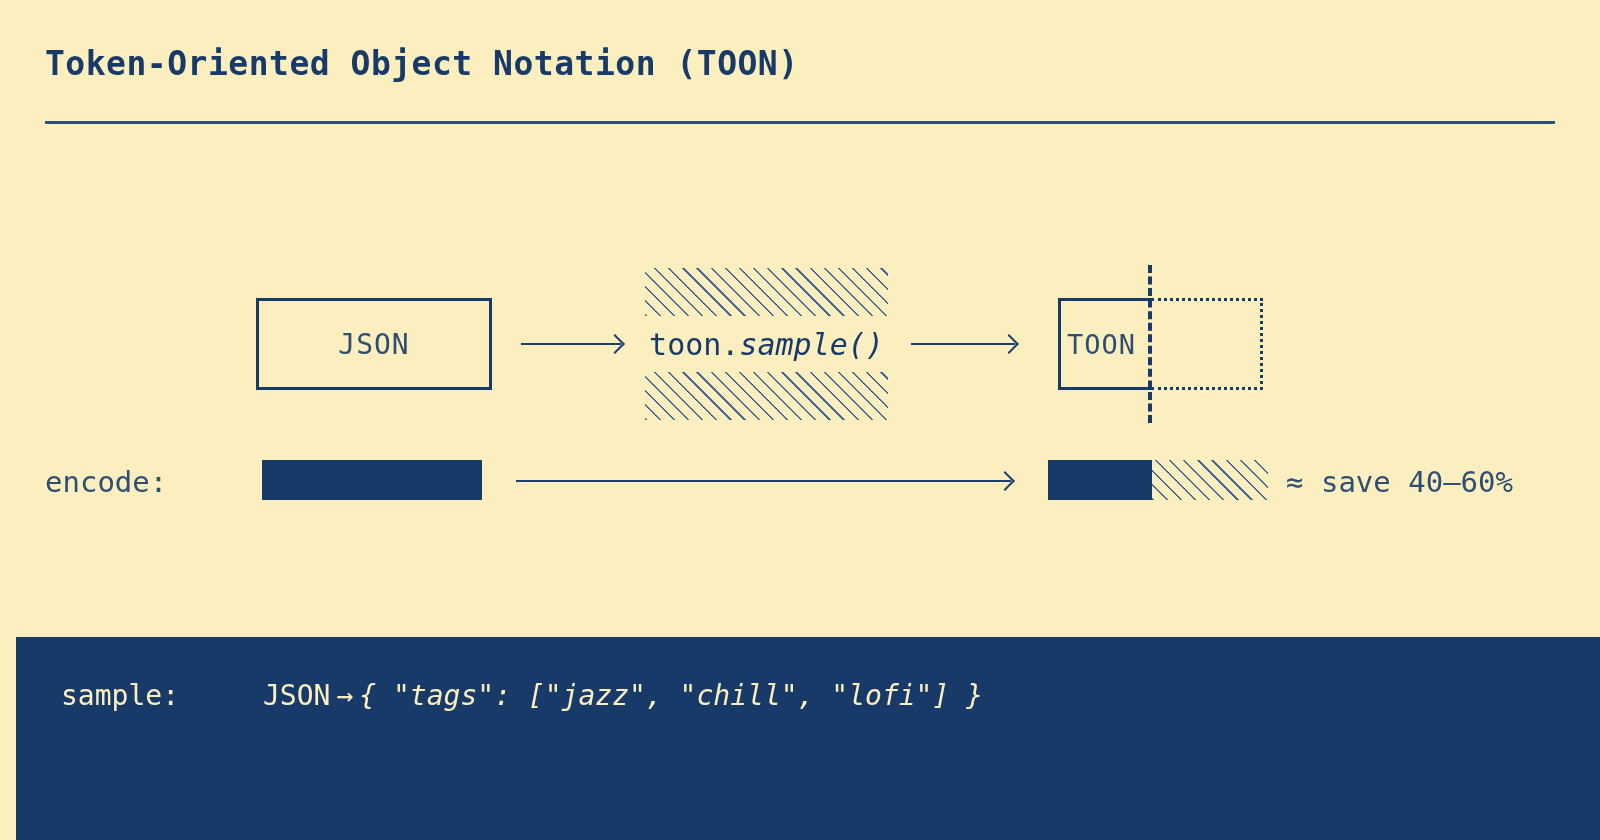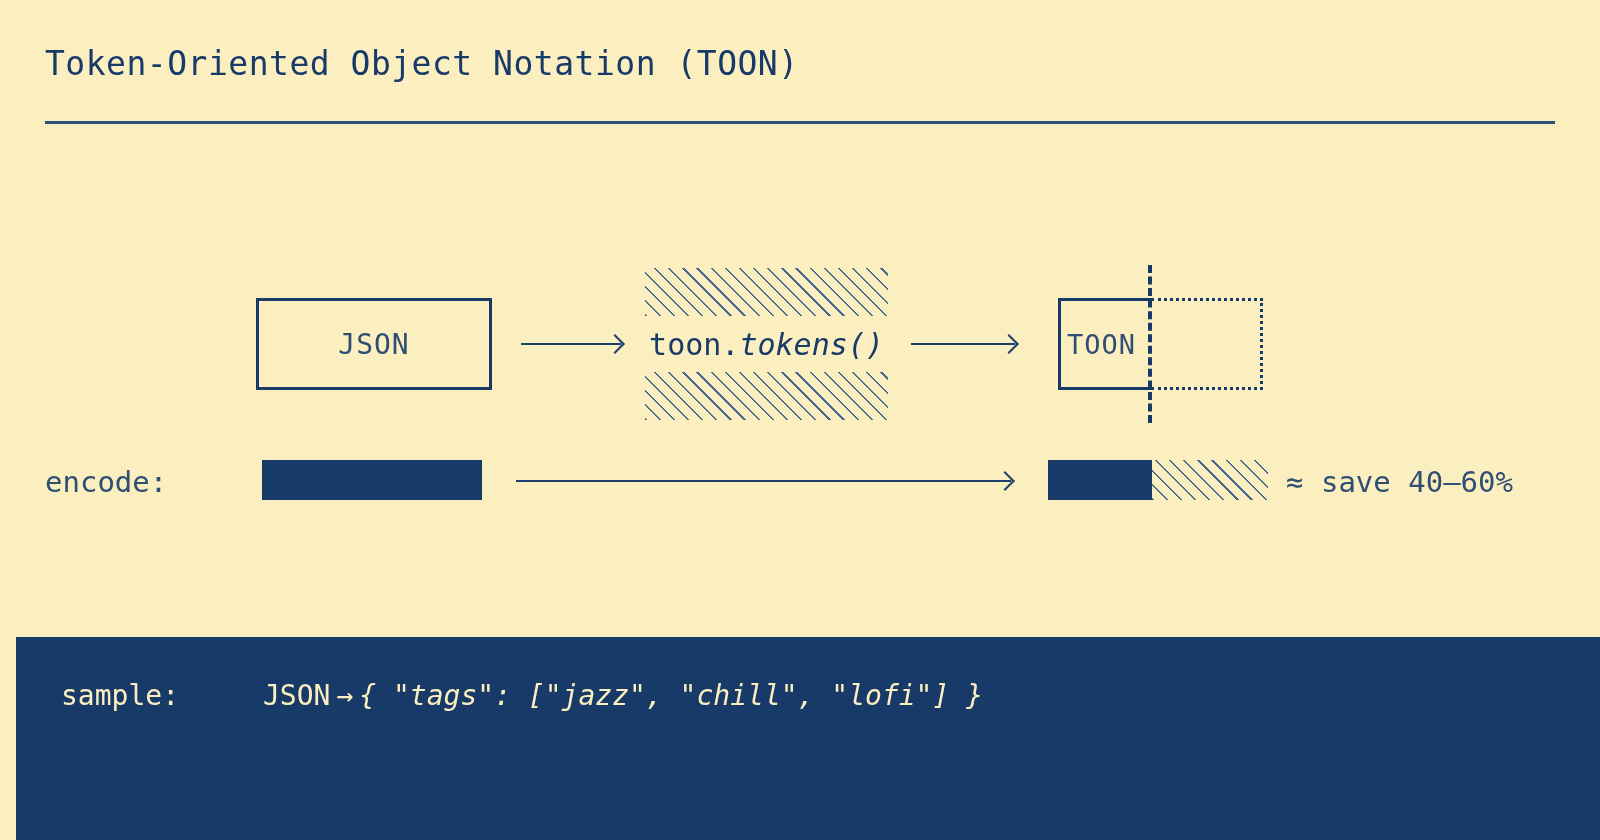--- a/index.html
+++ b/index.html
@@ -13,21 +13,21 @@
     font-family: "DejaVu Sans Mono", "Liberation Mono", monospace;
     color: #173a68;
     overflow: hidden;
     position: relative;
   }
 
   
   #header { position: absolute; left: 0; top: 0; width: 1600px; height: 130px; }
   #page-title {
     position: absolute; left: 45px; top: 44px;
-    font-size: 33px; letter-spacing: 0.5px; font-weight: 400;
+    font-size: 33px; letter-spacing: 0.5px; font-weight: 700;
     color: #173a68; white-space: nowrap;
   }
   #title-rule {
     position: absolute; left: 45px; top: 121px; width: 1510px; height: 3px;
     background: #2c4f77;
   }
 
   
   #diagram { position: absolute; left: 0; top: 130px; width: 1600px; height: 507px; }
 
@@ -139,21 +139,21 @@
   <div id="json-box">
     <span id="json-box-label">JSON</span>
   </div>
 
   <div class="arrow" id="arrow-json-to-encode"></div>
 
   <div id="encode-block">
     <div id="encode-hatch-top" class="hatch"></div>
     <div id="encode-label">
       <span class="mono">toon.</span>
-        <span class="ital">tokens()</span>
+        <span class="ital">sample()</span>
     </div>
     <div id="encode-hatch-bottom" class="hatch"></div>
   </div>
 
   <div class="arrow" id="arrow-encode-to-toon"></div>
 
   <div id="toon-group">
     <div id="toon-solid">
       <span id="toon-box-label">TOON</span>
     </div>

